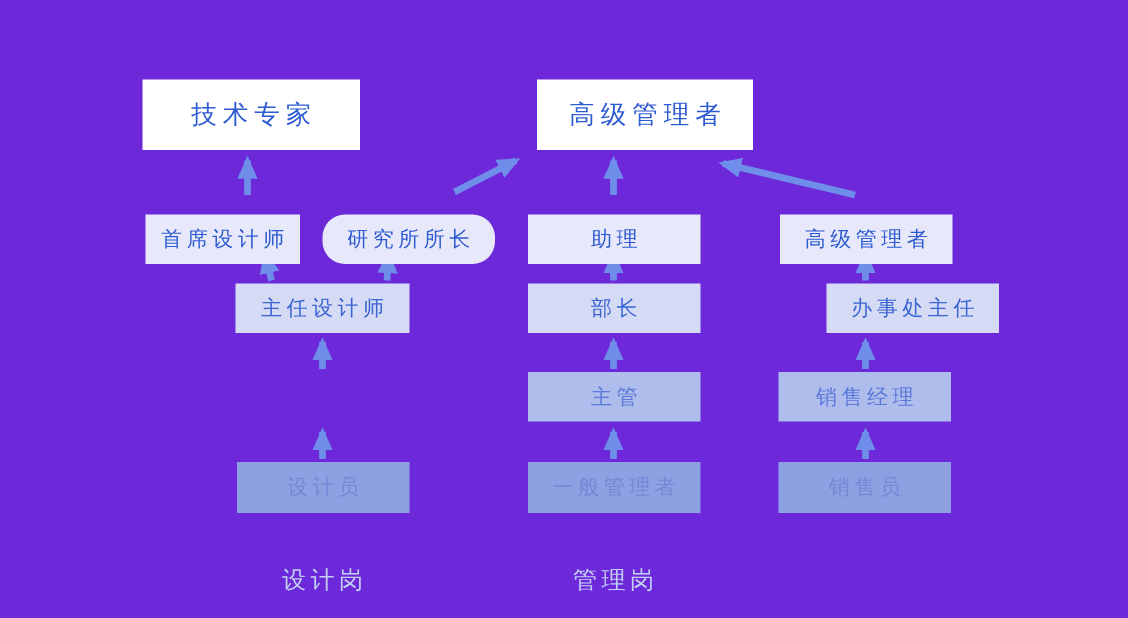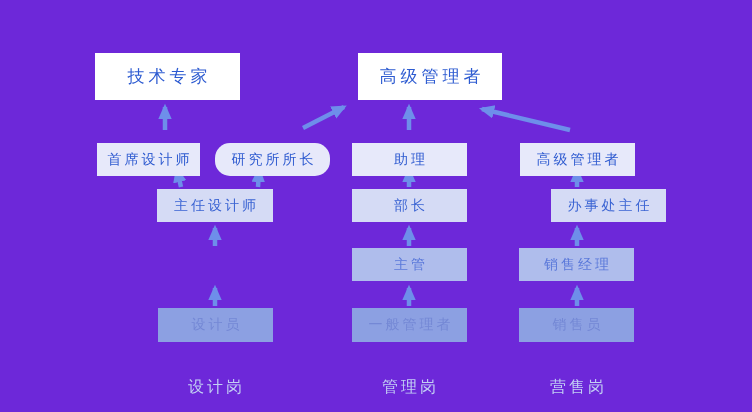--- a/index.html
+++ b/index.html
@@ -96,15 +96,14 @@
 
   <div class="node row4" style="left:352px; top:248px; width:115px;">主管</div>
   <div class="node row4" style="left:519px; top:248px; width:115px;">销售经理</div>
 
   <div class="node row5" style="left:158px; top:308px; width:115px;">设计员</div>
   <div class="node row5" style="left:352px; top:308px; width:115px;">一般管理者</div>
   <div class="node row5" style="left:519px; top:308px; width:115px;">销售员</div>
 
   <div class="col-label" style="left:135px;">设计岗</div>
   <div class="col-label" style="left:329px;">管理岗</div>
-  <div class="col-label" style="left:497px;">营售岗</div>
 
 </div>
 
 </body></html>

